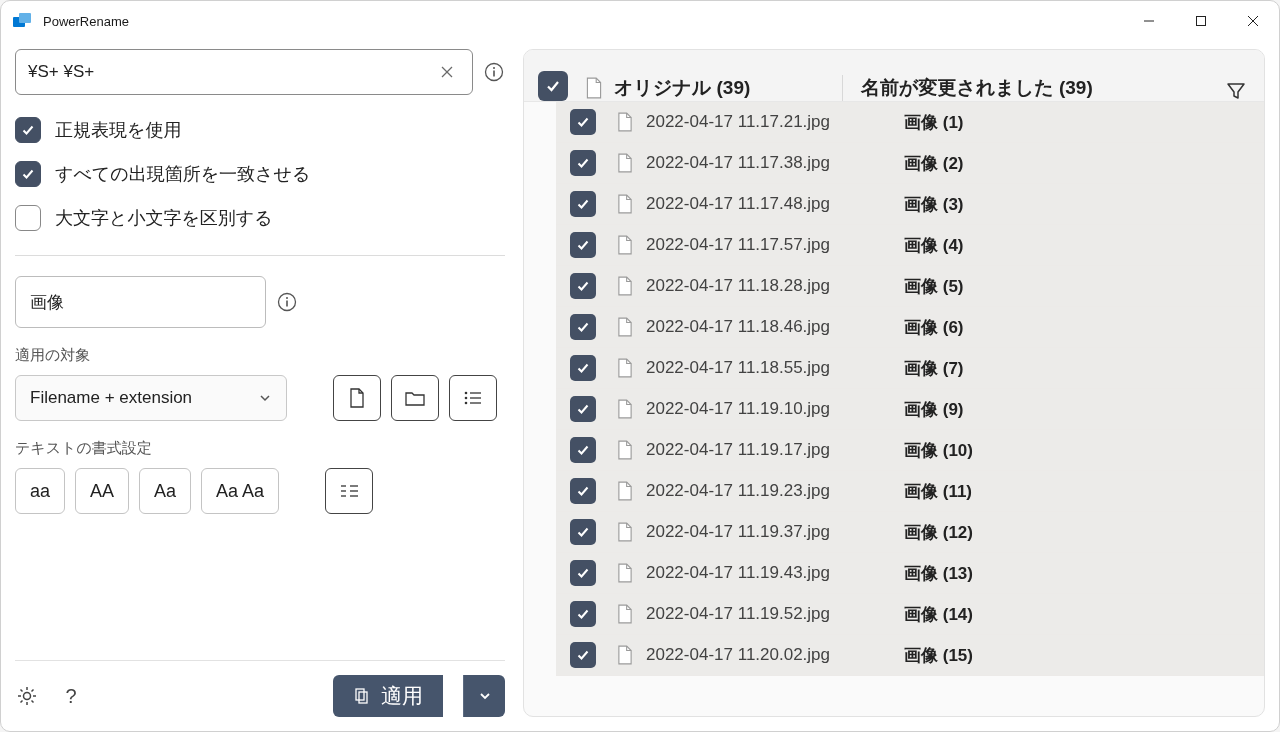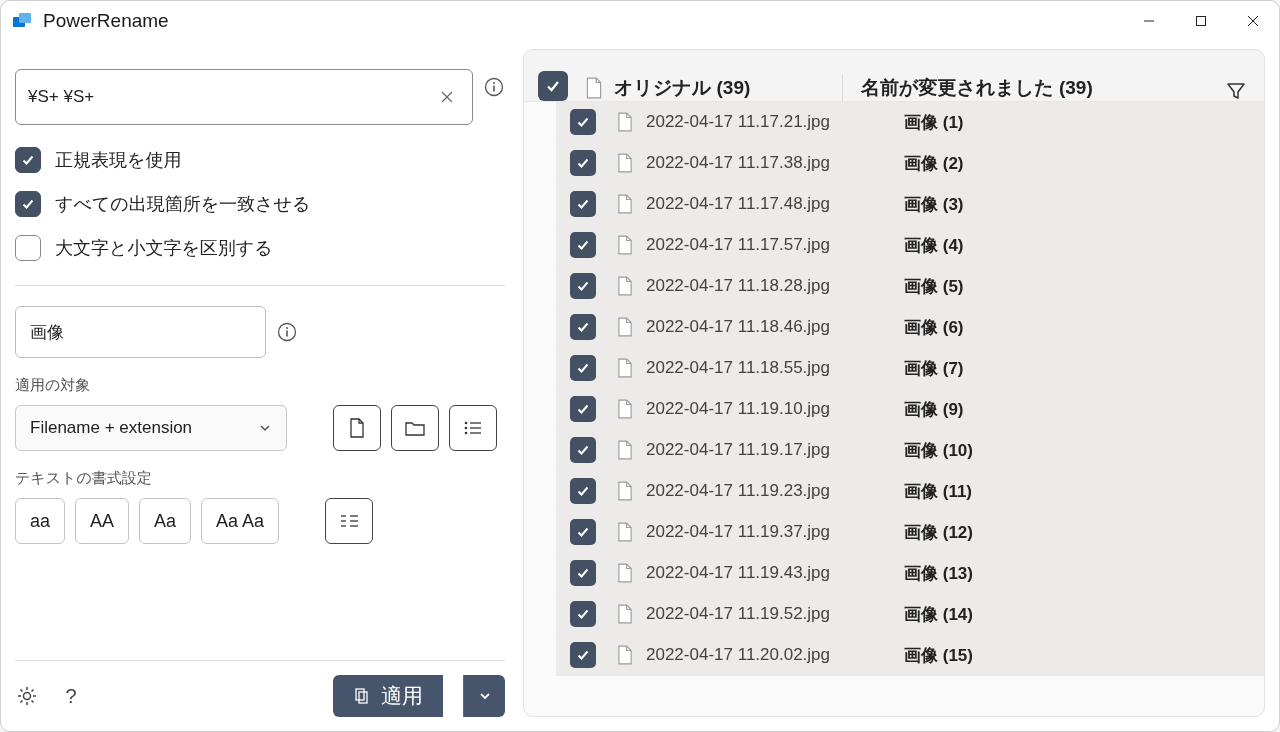--- a/index.html
+++ b/index.html
@@ -5,31 +5,31 @@
 * { box-sizing: border-box; margin: 0; padding: 0; font-family: "Segoe UI", "Yu Gothic UI", "Meiryo", sans-serif; }
 html, body { width: 1280px; height: 732px; overflow: hidden; background: #f5f5f5; }
 
 .window { width: 1280px; height: 732px; background: #ffffff; display: flex; flex-direction: column; border-radius: 10px; border: 1px solid #d0d0d0; }
 
 
 .titlebar { height: 40px; display: flex; align-items: center; padding-left: 12px; }
 .titlebar .app-icon { width: 20px; height: 16px; margin-right: 10px; position: relative; }
 .titlebar .app-icon::before { content:""; position:absolute; left:0; top:4px; width:12px; height:10px; background:#0078d4; border-radius:1px; }
 .titlebar .app-icon::after { content:""; position:absolute; left:6px; top:0; width:12px; height:10px; background:#62b1e8; border-radius:1px; }
-.titlebar .title { font-size: 19px; color: #1a1a1a; }
+.titlebar .title { font-size: 13px; color: #1a1a1a; }
 .titlebar .spacer { flex: 1; }
 .titlebar .winbtn { width: 52px; height: 40px; display:flex; align-items:center; justify-content:center; color:#222; }
 
 
 .content { flex:1; display:flex; padding: 8px 14px 14px 14px; gap: 18px; min-height: 0; }
 
 
 .left { width: 490px; display:flex; flex-direction:column; }
 .search-row { display:flex; align-items:center; gap:10px; }
-.search-box { flex:1; height:56px; border:1px solid #8a8a8a; border-radius:6px; background:#fff; display:flex; align-items:center; padding:0 12px;margin-top:20px; }
+.search-box { flex:1; height:46px; border:1px solid #8a8a8a; border-radius:6px; background:#fff; display:flex; align-items:center; padding:0 12px; }
 .search-input { flex:1; border:none; outline:none; font-size:17px; color:#222; }
 .clear-x { color:#6a6a6a; padding:0 6px; cursor:pointer; font-size:16px; }
 .info-icon { width:22px; height:22px; color:#555; display:flex; align-items:center; justify-content:center; }
 
 .checkbox-group { margin-top: 22px; display:flex; flex-direction:column; gap: 18px; }
 .chk-row { display:flex; align-items:center; gap:14px; }
 .chk { width:26px; height:26px; border-radius:6px; border:1.5px solid #888; display:flex; align-items:center; justify-content:center; background:#fff; cursor:pointer; }
 .chk.checked { background:#445064; border-color:#445064; color:#fff; }
 .chk-label { font-size:18px; color:#222; }
 

